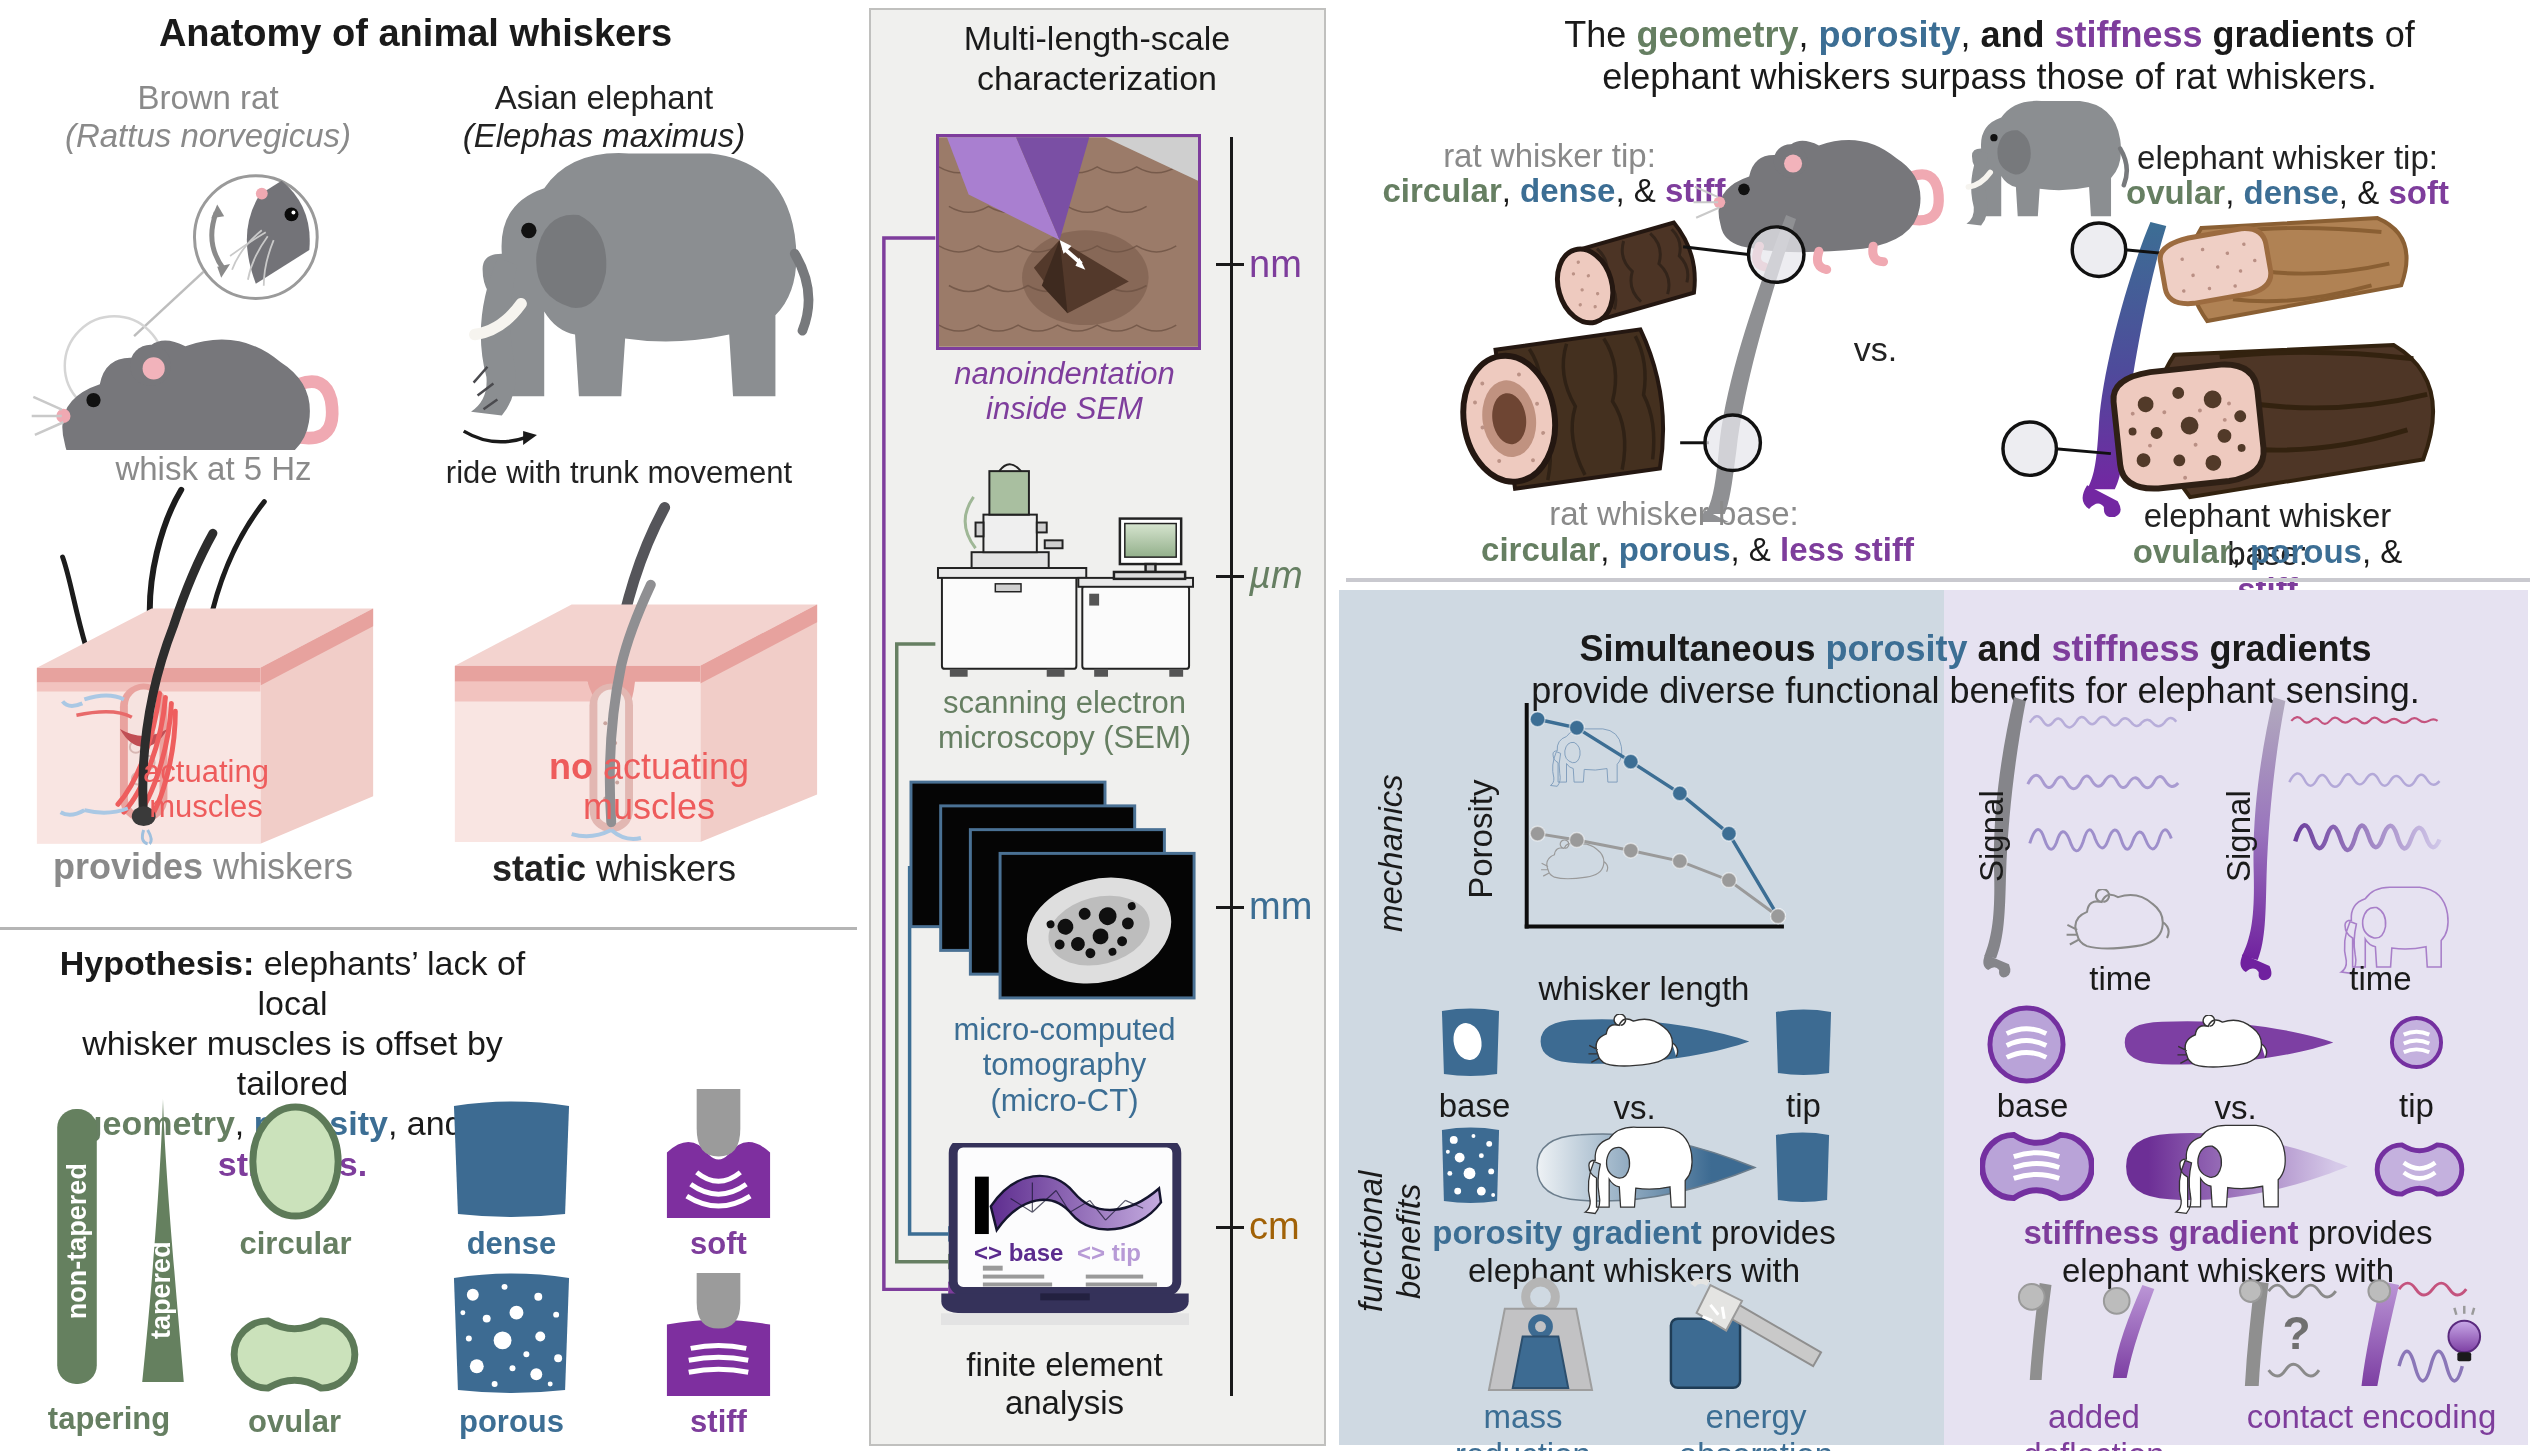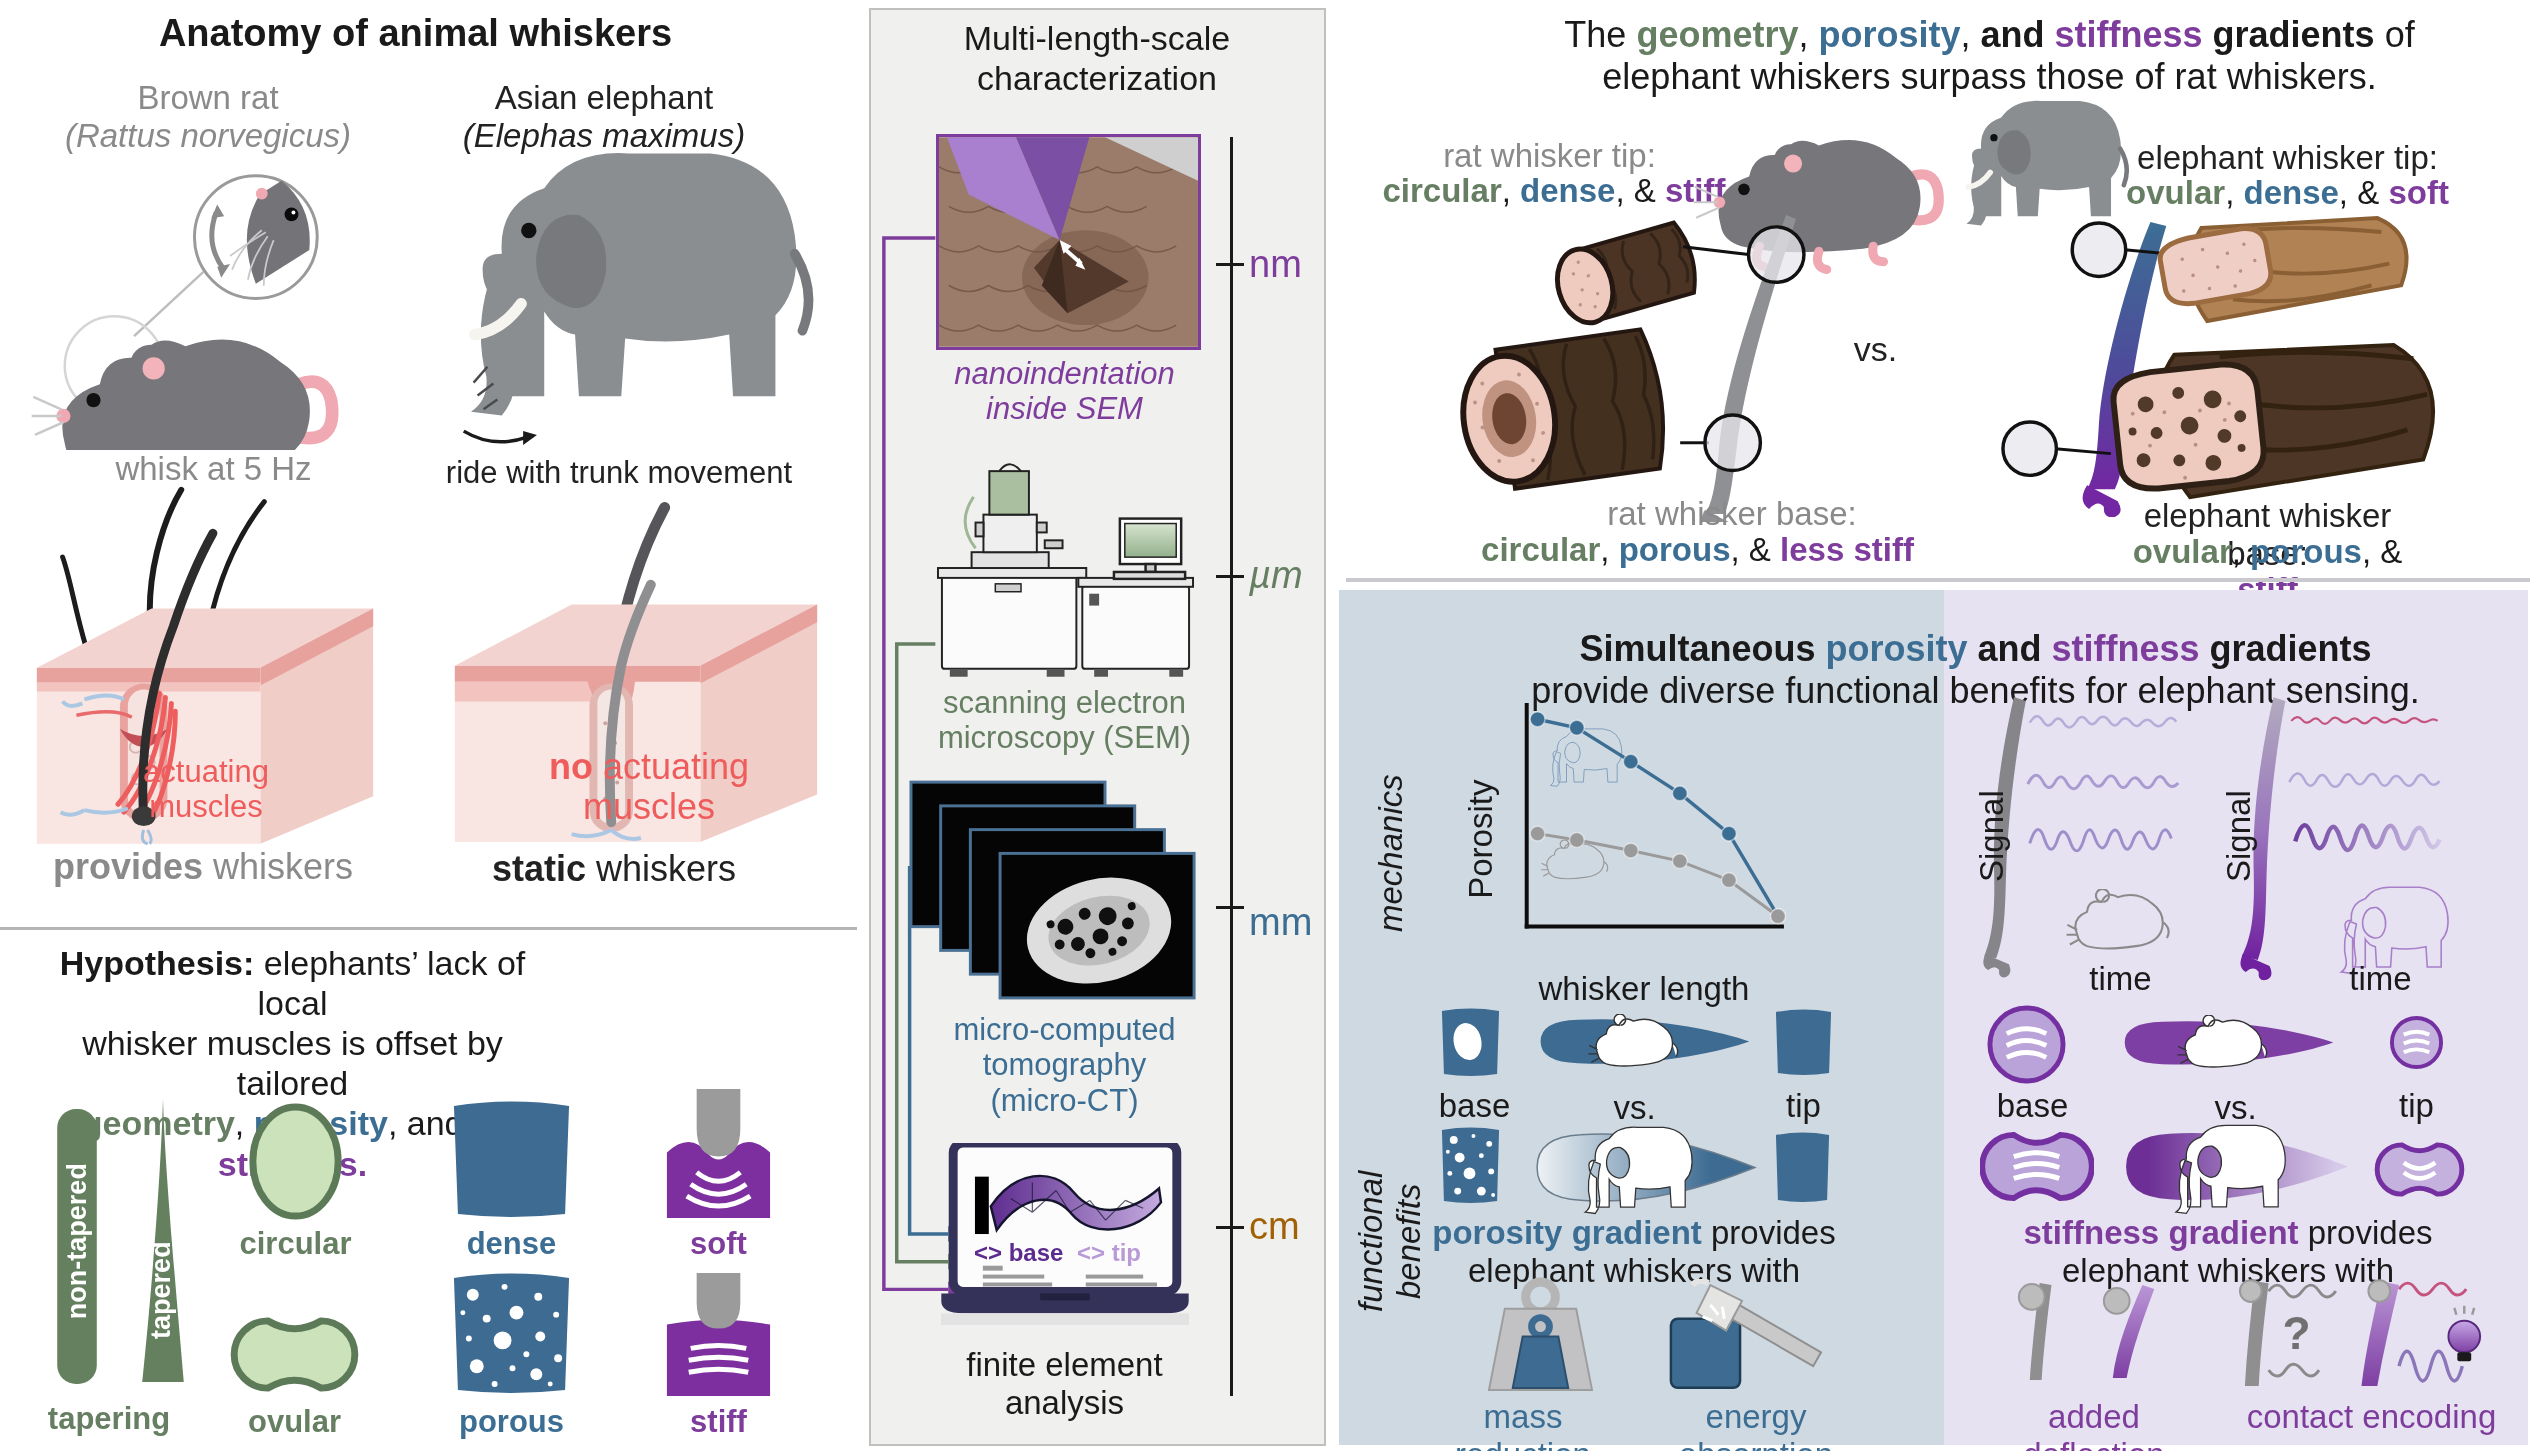--- a/index.html
+++ b/index.html
@@ -427,21 +427,21 @@
     <div>analysis</div>
   </div>
 
   <div class="abs" style="left:1230px;top:137px;width:3px;height:1259px;background:#1a1a1a;"></div>
   <div class="abs" style="left:1216px;top:263px;width:28px;height:3px;background:#1a1a1a;"></div>
   <div class="abs" style="left:1216px;top:575px;width:28px;height:3px;background:#1a1a1a;"></div>
   <div class="abs" style="left:1216px;top:906px;width:28px;height:3px;background:#1a1a1a;"></div>
   <div class="abs" style="left:1216px;top:1226px;width:28px;height:3px;background:#1a1a1a;"></div>
   <div class="abs f38" style="left: 1249px; top: 243px; width: 69px; color: rgb(126, 61, 156);">nm</div>
   <div class="abs f38" style="left: 1249px; top: 554px; width: 69px; color: rgb(102, 127, 98); font-style: italic;">µm</div>
-  <div class="abs f38" style="left: 1249px; top: 885px; width: 69px; color: rgb(60, 110, 148); margin-top: 16px;">mm</div>
+  <div class="abs f38" style="left: 1249px; top: 885px; width: 69px; color: rgb(60, 110, 148);">mm</div>
   <div class="abs f38" style="left: 1249px; top: 1205px; width: 69px; color: #a16207;">cm</div>
 
   <div class="abs ctr f36" style="left:1445px;top:14px;width:1089px;">
     <div><span>The </span><span class="b c-geo">geometry</span><span>, </span><span class="b c-por">porosity</span><span>, </span><span class="b">and </span><span class="b c-sti">stiffness</span><span> </span><span class="b">gradients</span><span> of</span></div>
     <div>elephant whiskers surpass those of rat whiskers.</div>
   </div>
 
   <div class="abs ctr f33 gray" style="left:1396px;top:137px;width:307px;">rat whisker tip:</div>
   <div class="abs ctr f33" style="left:1371px;top:172px;width:366px;"><span class="b c-geo">circular</span><span>, </span><span class="b c-por">dense</span><span>, &amp; </span><span class="b c-sti">stiff</span></div>
 
@@ -498,21 +498,21 @@
 
   <svg class="abs" style="left:1673px;top:213px;" width="149" height="309" viewBox="0 0 150 312">
     <path d="M114,2 C84,80 52,170 46,240 C43,272 40,292 32,304 L52,304 C58,288 60,268 64,238 C72,170 98,84 124,6 Z" fill="#8f9093"></path>
     <path d="M32,300 q-8,14 2,20 q7,-8 12,-2 q-1,10 8,8 q8,-4 2,-14 Z" fill="#8f9093"></path>
     <line x1="10" y1="34" x2="76" y2="42" stroke="#111" stroke-width="3"></line>
     <circle cx="104" cy="42" r="28" fill="#e7e7ec" fill-opacity="0.75" stroke="#111" stroke-width="3.5"></circle>
     <line x1="7" y1="232" x2="36" y2="232" stroke="#111" stroke-width="3"></line>
     <circle cx="60" cy="232" r="28" fill="#e7e7ec" fill-opacity="0.75" stroke="#111" stroke-width="3.5"></circle>
   </svg>
 
-  <div class="abs ctr f33 gray" style="left:1554px;top:495px;width:356px;">rat whisker base:</div>
+  <div class="abs ctr f33 gray" style="left:1496px;top:495px;width:356px;">rat whisker base:</div>
   <div class="abs ctr f33" style="left:1455px;top:531px;width:485px;"><span class="b c-geo">circular</span><span>, </span><span class="b c-por">porous</span><span>, &amp; </span><span class="b c-sti">less stiff</span></div>
 
   <div class="abs ctr f34 dk" style="left:1836px;top:329px;width:79px;">vs.</div>
 
   <svg class="abs" style="left:1950px;top:91px;" width="183" height="139" viewBox="0 0 200 150">
     <use href="#sym-ele-g"></use>
   </svg>
 
   <div class="abs ctr f33 dk" style="left:2129px;top:139px;width:317px;">elephant whisker tip:</div>
   <div class="abs ctr f33" style="left:2119px;top:174px;width:337px;"><span class="b c-geo">ovular</span><span>, </span><span class="b c-por">dense</span><span>, &amp; </span><span class="b c-sti">soft</span></div>

